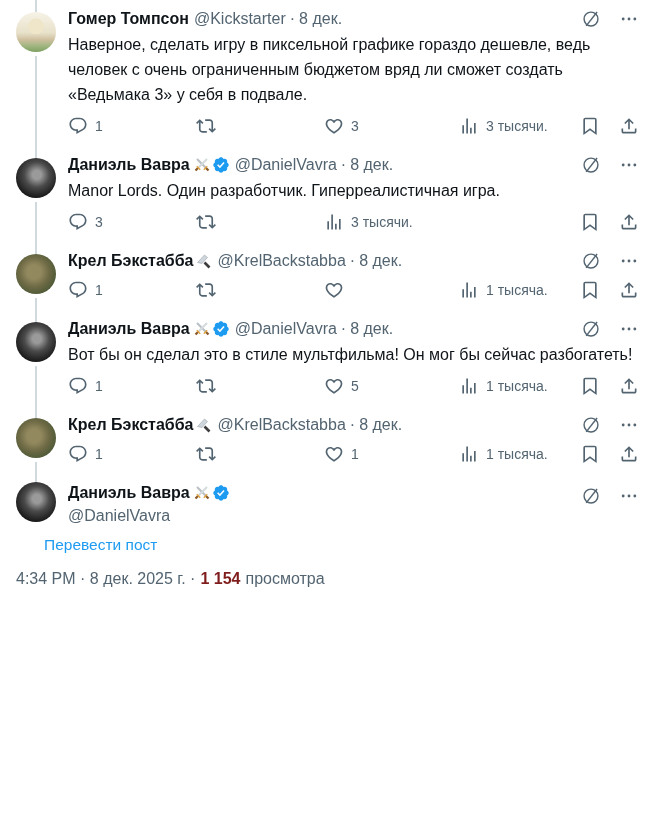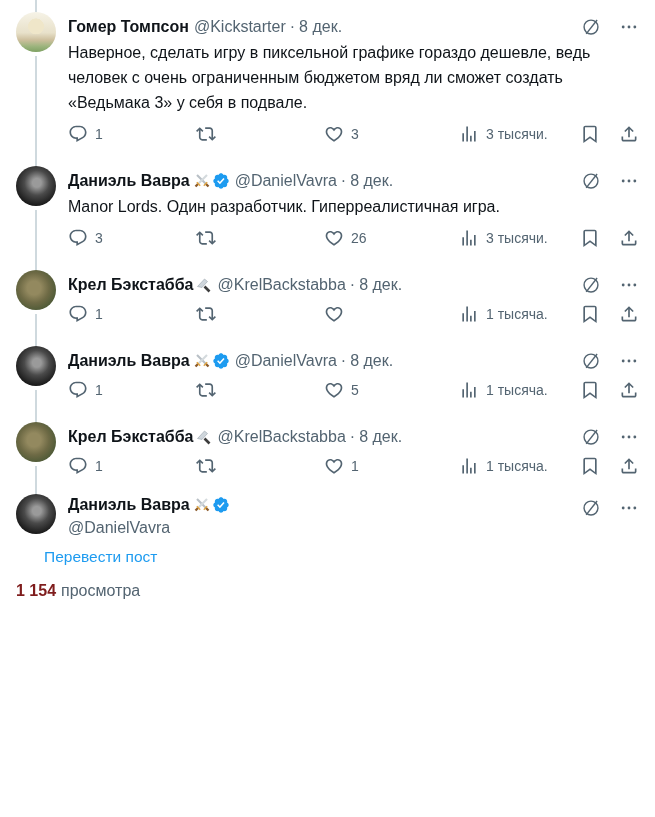--- a/index.html
+++ b/index.html
@@ -17,21 +17,21 @@
     background:
       radial-gradient(circle at 50% 36%, #efe6c9 0 24%, rgba(0,0,0,0) 25%),
       linear-gradient(180deg, #f6f3e7 0%, #e8e1ca 52%, #cdbf9d 70%, #9cb47d 86%, #7fa163 100%);
   }
   .avatar-dark {
     background: radial-gradient(circle at 52% 42%, #9a9a9a 0 14%, #4a4a4a 40%, #1b1b1b 72%, #000 100%);
   }
   .avatar-orc {
     background: radial-gradient(circle at 45% 45%, #93895f 0 22%, #6e6a45 48%, #4e5a37 74%, #3a4a2c 100%);
   }
-  .content { flex:1; min-width:0; padding-top:16px; padding-bottom:10px; }
+  .content { flex:1; min-width:0; padding-top:8px; padding-bottom:10px; }
   .head { display:flex; align-items:center; font-size:16px; line-height:21px; white-space:nowrap; }
   .name { font-weight:700; color:#0f1419; }
   .emo { display:inline-flex; margin-left:3px; }
   .badge { display:inline-flex; margin-left:2px; }
   .meta { color:#536471; font-weight:400; }
   .meta.h { margin-left:5px; }
   .meta.dot { margin:0 4px; }
   .headspacer { flex:1; }
   .hicon { display:inline-flex; color:#536471; cursor:pointer; }
   .hicon + .hicon { margin-left:18px; }
@@ -219,28 +219,20 @@
             <span>3</span>
           </div>
         <div class="act w">
             <span class="aicon">
               <svg width="20" height="20" viewBox="0 0 24 24" fill="currentColor">
                 <use href="#p-repost"></use>
               </svg>
             </span>
             <span></span>
           </div>
-        <div class="act w2">
-            <span class="aicon">
-              <svg width="20" height="20" viewBox="0 0 24 24" fill="currentColor">
-                <use href="#p-like"></use>
-              </svg>
-            </span>
-            <span>26</span>
-          </div>
         <div class="act views">
             <span class="aicon">
               <svg width="20" height="20" viewBox="0 0 24 24" fill="currentColor">
                 <use href="#p-views"></use>
               </svg>
             </span>
             <span>3 тысячи.</span>
           </div>
         <div class="right-acts">
           <span class="act">
@@ -371,20 +363,21 @@
             <svg width="20" height="20" viewBox="0 0 24 24">
               <use href="#p-grok"></use>
             </svg>
           </span>
         <span class="hicon">
             <svg width="20" height="20" viewBox="0 0 24 24" fill="currentColor">
               <use href="#p-more"></use>
             </svg>
           </span>
       </div>
+      <div class="body">Вот бы он сделал это в стиле мультфильма! Он мог бы сейчас разбогатеть!</div>
       <div class="actions">
         <div class="act w">
             <span class="aicon">
               <svg width="20" height="20" viewBox="0 0 24 24" fill="currentColor">
                 <use href="#p-reply"></use>
               </svg>
             </span>
             <span>1</span>
           </div>
         <div class="act w">
@@ -543,18 +536,19 @@
           </span>
         <span class="hicon">
             <svg width="20" height="20" viewBox="0 0 24 24" fill="currentColor">
               <use href="#p-more"></use>
             </svg>
           </span>
       </div>
     </div>
     <a class="translate">Перевести пост</a>
     <div class="timestamp">
+      <span>4:34 PM · 8 дек. 2025 г. ·</span>
       <span class="bold">1 154</span>
       <span>просмотра</span>
     </div>
   </article>
 
 </div>
 
 </body></html>

